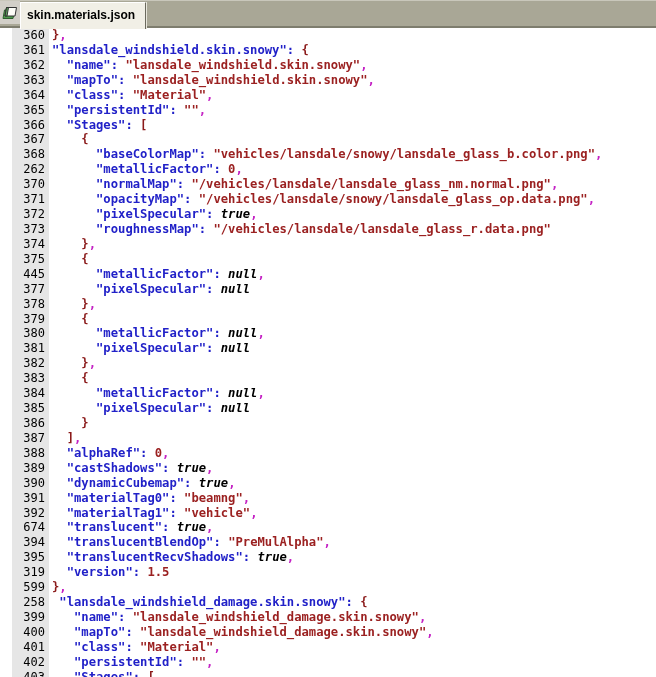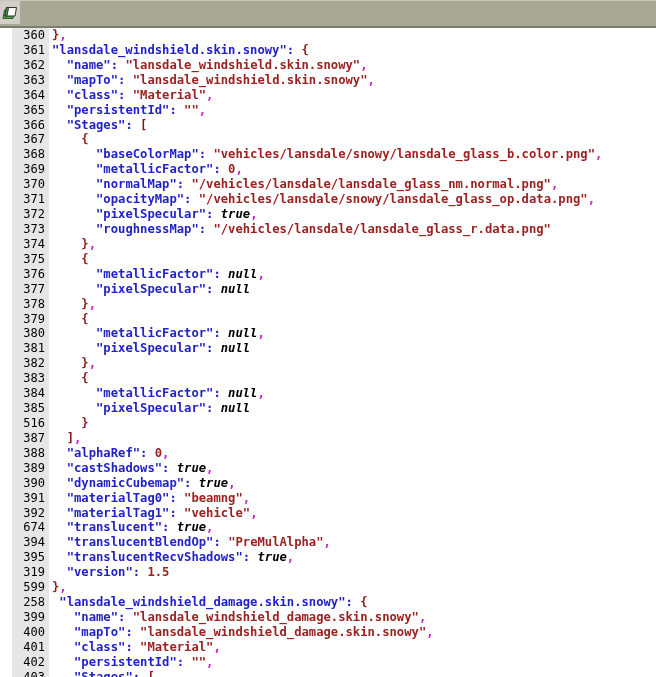--- a/index.html
+++ b/index.html
@@ -61,52 +61,55 @@
 <div class="tabbar">
   <div class="icon-zone">
     <span style="display:inline-flex;">
       <svg width="16" height="14" viewBox="0 0 16 14">
         <path d="M2.5 4 L12.5 4 L11 12.5 L1 12.5 Z" fill="#4E9A4E" stroke="#2F5E2F" stroke-width="1"></path>
         <path d="M4.5 1.5 L14.5 1.5 L13 10 L3 10 Z" fill="#FDFDF8" stroke="#333333" stroke-width="1"></path>
         <path d="M4.5 1.5 L6.5 1.5 L5 10 L3 10 Z" fill="#5FA85F" stroke="#333333" stroke-width="1"></path>
       </svg>
     </span>
   </div>
+  <div class="tab">
+    <span>skin.materials.json</span>
+  </div>
   <div class="strip"></div>
 </div>
 
 <div class="editor">
   <div class="gutter">
       <div class="lnum">360</div>
       <div class="lnum">361</div>
       <div class="lnum">362</div>
       <div class="lnum">363</div>
       <div class="lnum">364</div>
       <div class="lnum">365</div>
       <div class="lnum">366</div>
       <div class="lnum">367</div>
       <div class="lnum">368</div>
-      <div class="lnum">369</div>
+      <div class="lnum">262</div>
       <div class="lnum">370</div>
       <div class="lnum">371</div>
       <div class="lnum">372</div>
       <div class="lnum">373</div>
       <div class="lnum">374</div>
       <div class="lnum">375</div>
-      <div class="lnum">376</div>
+      <div class="lnum">445</div>
       <div class="lnum">377</div>
       <div class="lnum">378</div>
       <div class="lnum">379</div>
       <div class="lnum">380</div>
       <div class="lnum">381</div>
       <div class="lnum">382</div>
       <div class="lnum">383</div>
       <div class="lnum">384</div>
       <div class="lnum">385</div>
-      <div class="lnum">516</div>
+      <div class="lnum">386</div>
       <div class="lnum">387</div>
       <div class="lnum">388</div>
       <div class="lnum">389</div>
       <div class="lnum">390</div>
       <div class="lnum">391</div>
       <div class="lnum">392</div>
       <div class="lnum">674</div>
       <div class="lnum">394</div>
       <div class="lnum">395</div>
       <div class="lnum">319</div>

